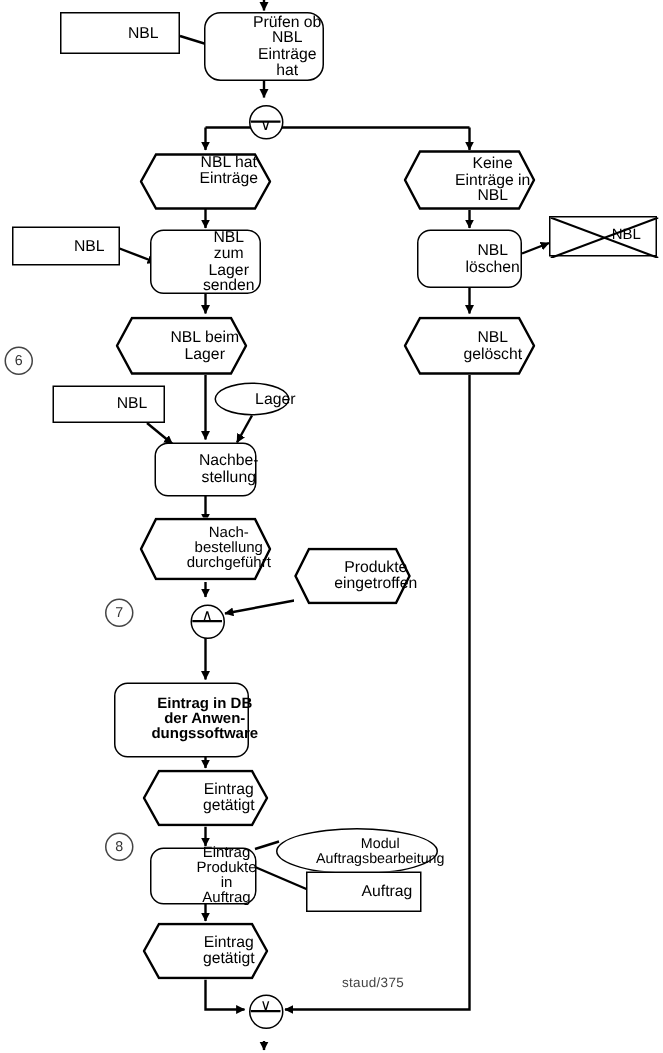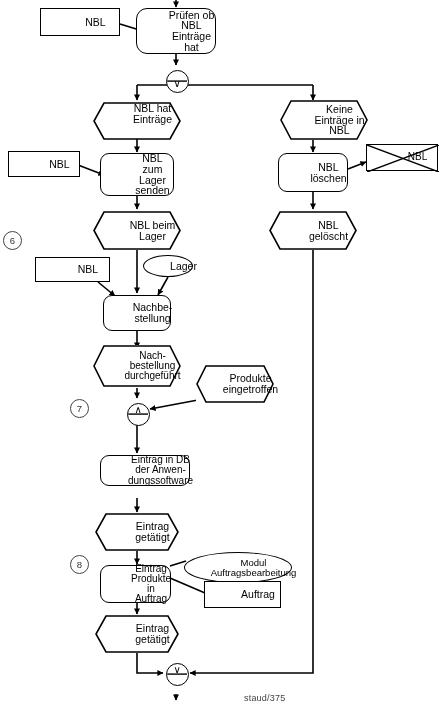--- a/index.html
+++ b/index.html
@@ -133,21 +133,21 @@
 </div>
 
 <div class="node ev" style="left:93px;top:102px;width:88px;height:24px;">
   <svg width="88" height="38" viewBox="0 0 88 38" preserveAspectRatio="none">
     <polygon points="11,1 77,1 87,19 77,37 11,37 1,19" fill="#fff" stroke="#000" stroke-width="1.6" vector-effect="non-scaling-stroke"></polygon>
   </svg>
   <span class="lbl">NBL hat
 Einträge</span>
 </div>
 
-<div class="node ev" style="left:280px;top:100px;width:88px;height:40px;">
+<div class="node ev" style="left:269px;top:100px;width:88px;height:40px;">
   <svg width="88" height="40" viewBox="0 0 88 40" preserveAspectRatio="none">
     <polygon points="11,1 77,1 87,20 77,39 11,39 1,20" fill="#fff" stroke="#000" stroke-width="1.6" vector-effect="non-scaling-stroke"></polygon>
   </svg>
   <span class="lbl">Keine
 Einträge in
 NBL</span>
 </div>
 
 <div class="node data" style="left:8px;top:151px;width:72px;height:26px;">
   <span class="lbl">NBL</span>
@@ -165,21 +165,21 @@
 </div>
 
 <div class="node deleted" style="left:366px;top:144px;width:72px;height:27px;display:flex;align-items:center;justify-content:center;">
   <svg width="72" height="27" viewBox="0 0 72 27" preserveAspectRatio="none">
     <line x1="0" y1="0" x2="72" y2="27" stroke="#000" stroke-width="1.4" vector-effect="non-scaling-stroke"></line>
     <line x1="72" y1="0" x2="0" y2="27" stroke="#000" stroke-width="1.4" vector-effect="non-scaling-stroke"></line>
   </svg>
   <span class="lbl">NBL</span>
 </div>
 
-<div class="node ev" style="left:93px;top:211px;width:88px;height:39px;">
+<div class="node ev" style="left:77px;top:211px;width:88px;height:39px;">
   <svg width="88" height="39" viewBox="0 0 88 39" preserveAspectRatio="none">
     <polygon points="11,1 77,1 87,19.5 77,38 11,38 1,19.5" fill="#fff" stroke="#000" stroke-width="1.6" vector-effect="non-scaling-stroke"></polygon>
   </svg>
   <span class="lbl">NBL beim
 Lager</span>
 </div>
 
 <div class="node ev" style="left:269px;top:211px;width:88px;height:39px;">
   <svg width="88" height="39" viewBox="0 0 88 39" preserveAspectRatio="none">
     <polygon points="11,1 77,1 87,19.5 77,38 11,38 1,19.5" fill="#fff" stroke="#000" stroke-width="1.6" vector-effect="non-scaling-stroke"></polygon>
@@ -226,21 +226,21 @@
   <span class="lbl">7</span>
 </div>
 
 <div class="conn" style="left:127px;top:403px;width:21px;height:21px;">
   <svg width="24.2" height="24.2" viewBox="0 0 24.2 24.2">
     <text x="12.1" y="11.4" font-size="10" font-family="'Liberation Sans',sans-serif" text-anchor="middle" fill="#000">∧</text>
     <line x1="2.2" y1="12.1" x2="22" y2="12.1" stroke="#000" stroke-width="1.4"></line>
   </svg>
 </div>
 
-<div class="node fn" style="left:100px;top:455px;width:90px;height:31px;">
+<div class="node fn" style="left:76px;top:455px;width:90px;height:50px;font-weight:bold;">
   <span class="lbl" style="font-size:10px;">Eintrag in DB
 der Anwen-
 dungssoftware</span>
 </div>
 
 <div class="node ev" style="left:95px;top:513px;width:84px;height:38px;">
   <svg width="84" height="38" viewBox="0 0 84 38" preserveAspectRatio="none">
     <polygon points="11,1 73,1 83,19 73,37 11,37 1,19" fill="#fff" stroke="#000" stroke-width="1.6" vector-effect="non-scaling-stroke"></polygon>
   </svg>
   <span class="lbl">Eintrag
@@ -274,13 +274,13 @@
 getätigt</span>
 </div>
 
 <div class="conn" style="left:166px;top:663px;width:21px;height:21px;">
   <svg width="24.2" height="24.2" viewBox="0 0 24.2 24.2">
     <line x1="2.2" y1="12.1" x2="22" y2="12.1" stroke="#000" stroke-width="1.4"></line>
     <text x="12.1" y="11.4" font-size="10" font-family="'Liberation Sans',sans-serif" text-anchor="middle" fill="#000">∨</text>
   </svg>
 </div>
 
-<div class="caption" style="left:228px;top:693px;margin-left:16px;">staud/375</div>
+<div class="caption" style="left:228px;top:650px;">staud/375</div>
 
 </body></html>

